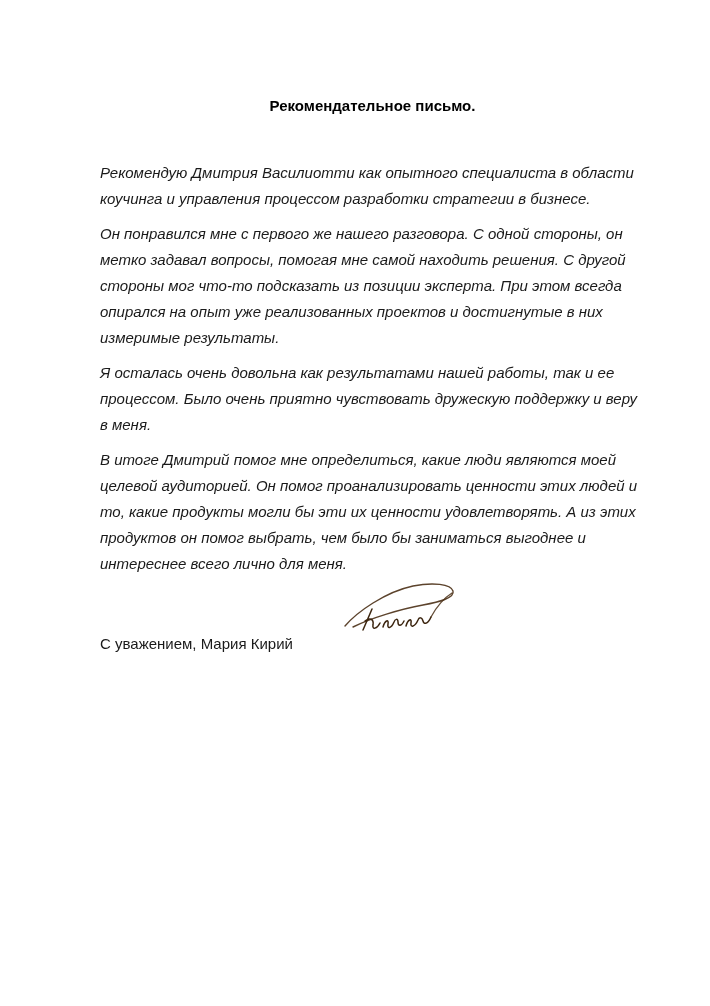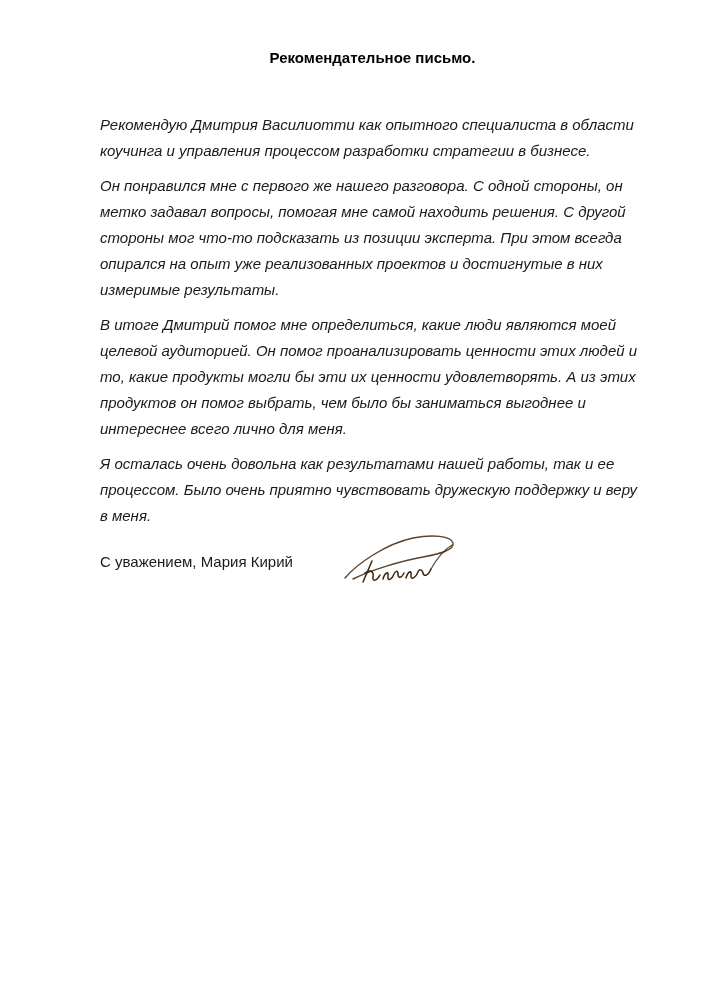--- a/index.html
+++ b/index.html
@@ -6,21 +6,21 @@
     margin: 0;
     padding: 0;
     background: #ffffff;
   }
   .page {
     position: relative;
     width: 710px;
     height: 1006px;
     background: #ffffff;
     box-sizing: border-box;
-    padding: 48px 65px 0 100px;
+    padding: 96px 65px 0 100px;
     font-family: "Liberation Sans", sans-serif;
     font-size: 15px;
     line-height: 26px;
     color: #1a1a1a;
     overflow: hidden;
   }
   .doc-title {
     margin: 0 0 44px 0;
     text-align: center;
     font-size: 15px;
@@ -31,43 +31,43 @@
   .doc-body {
     max-width: 545px;
     font-style: italic;
   }
   .doc-body p {
     margin: 0 0 9px 0;
   }
   .signature-row {
     margin-top: 20px;
     display: flex;
-    align-items: flex-start;
+    align-items: flex-end;
   }
   .closing-text {
     white-space: nowrap;
   }
   .signature-mark {
     margin-left: 48px;
     transform: translateY(-21px);
     flex: 0 0 auto;
   }
 </style>
 </head>
 <body>
 
 <div class="page">
 
   <h1 class="doc-title">Рекомендательное письмо.</h1>
 
   <div class="doc-body">
     <p>Рекомендую Дмитрия Василиотти как опытного специалиста в области коучинга и управления процессом разработки стратегии в бизнесе.</p>
     <p>Он понравился мне с первого же нашего разговора. С одной стороны, он метко задавал вопросы, помогая мне самой находить решения. С другой стороны мог что-то подсказать из позиции эксперта. При этом всегда опирался на опыт уже реализованных проектов и достигнутые в них измеримые результаты.</p>
+    <p>Я осталась очень довольна как результатами нашей работы, так и ее процессом. Было очень приятно чувствовать дружескую поддержку и веру в меня.</p>
     <p>В итоге Дмитрий помог мне определиться, какие люди являются моей целевой аудиторией. Он помог проанализировать ценности этих людей и то, какие продукты могли бы эти их ценности удовлетворять. А из этих продуктов он помог выбрать, чем было бы заниматься выгоднее и интереснее всего лично для меня.</p>
-    <p>Я осталась очень довольна как результатами нашей работы, так и ее процессом. Было очень приятно чувствовать дружескую поддержку и веру в меня.</p>
   </div>
 
   <div class="signature-row">
     <span class="closing-text">С уважением, Мария Кирий</span>
 
     <svg class="signature-mark" width="118" height="60" viewBox="0 0 118 60" fill="none" aria-hidden="true">
 
       <path d="M4 50 C 16 36, 44 16, 72 10 C 92 6, 110 8, 112 15 C 114 22, 98 26, 82 29 C 60 33, 30 42, 12 51" stroke="#4a2f15" stroke-width="1.4" stroke-linecap="round" opacity="0.9"></path>
 
       <path d="M22 54 L 31 33 M24 45 C 29 41, 33 43, 32 49 C 31 54, 36 53, 39 47" stroke="#3c250f" stroke-width="1.5" stroke-linecap="round"></path>

